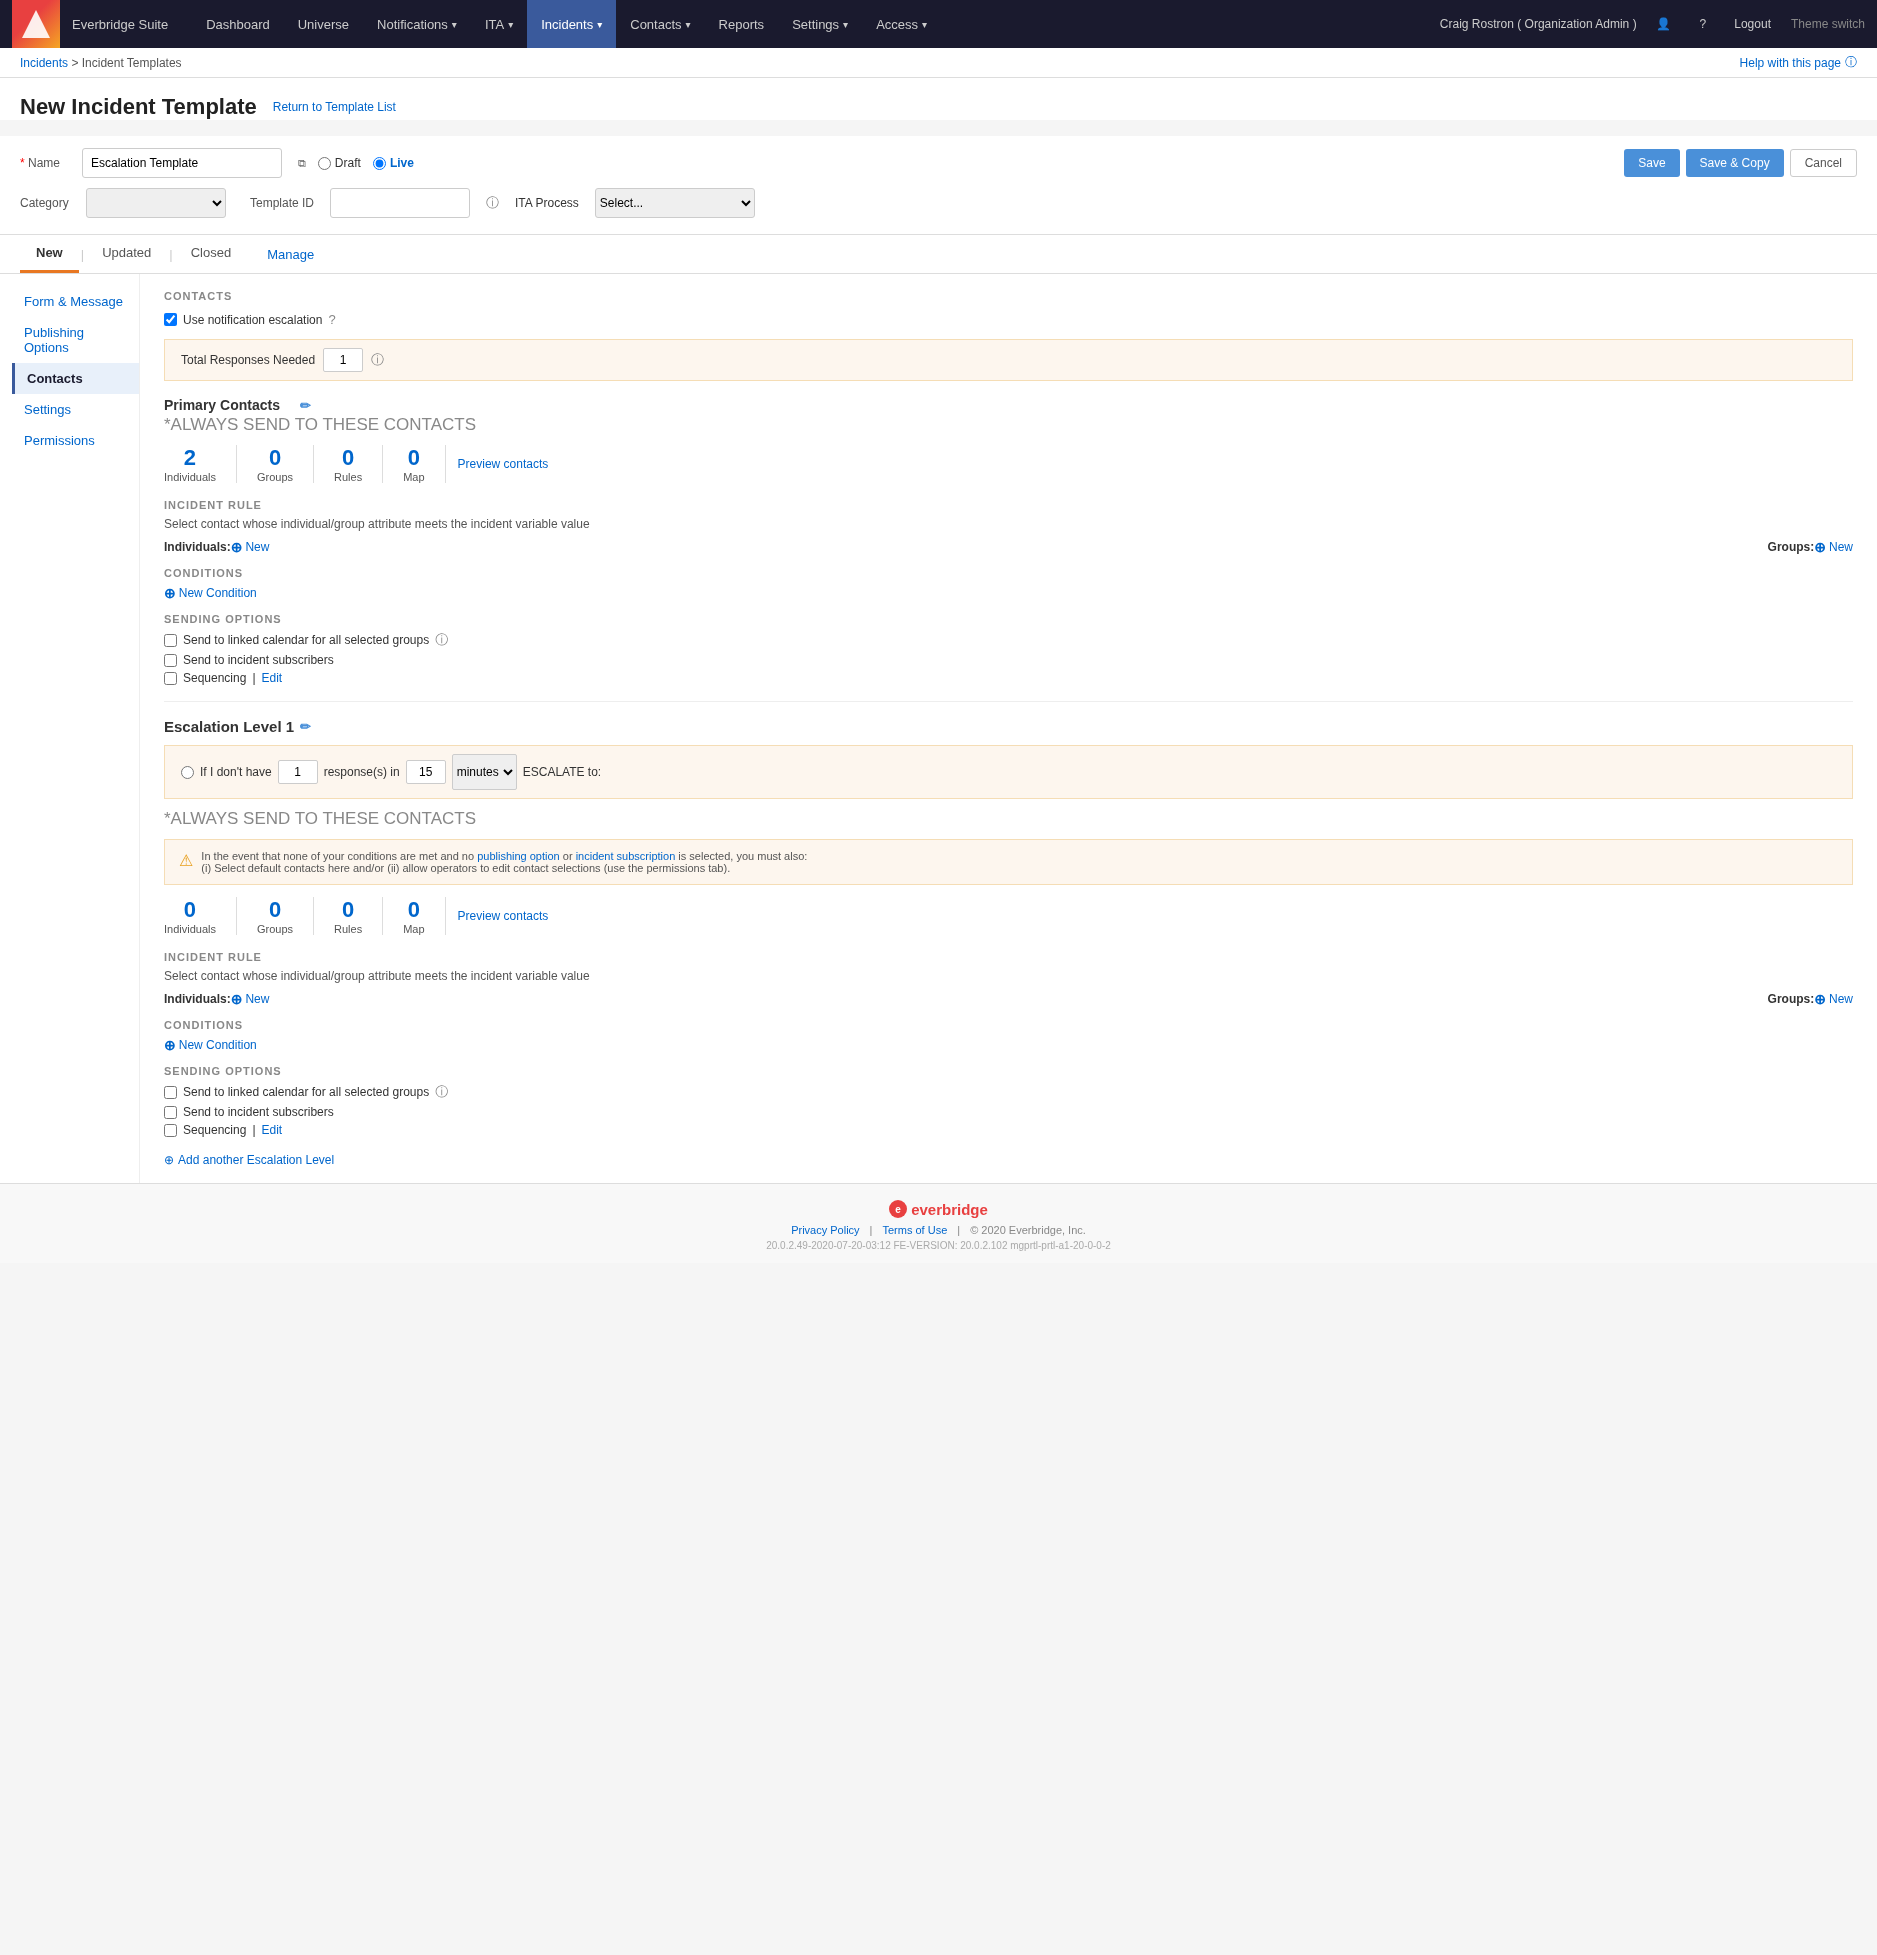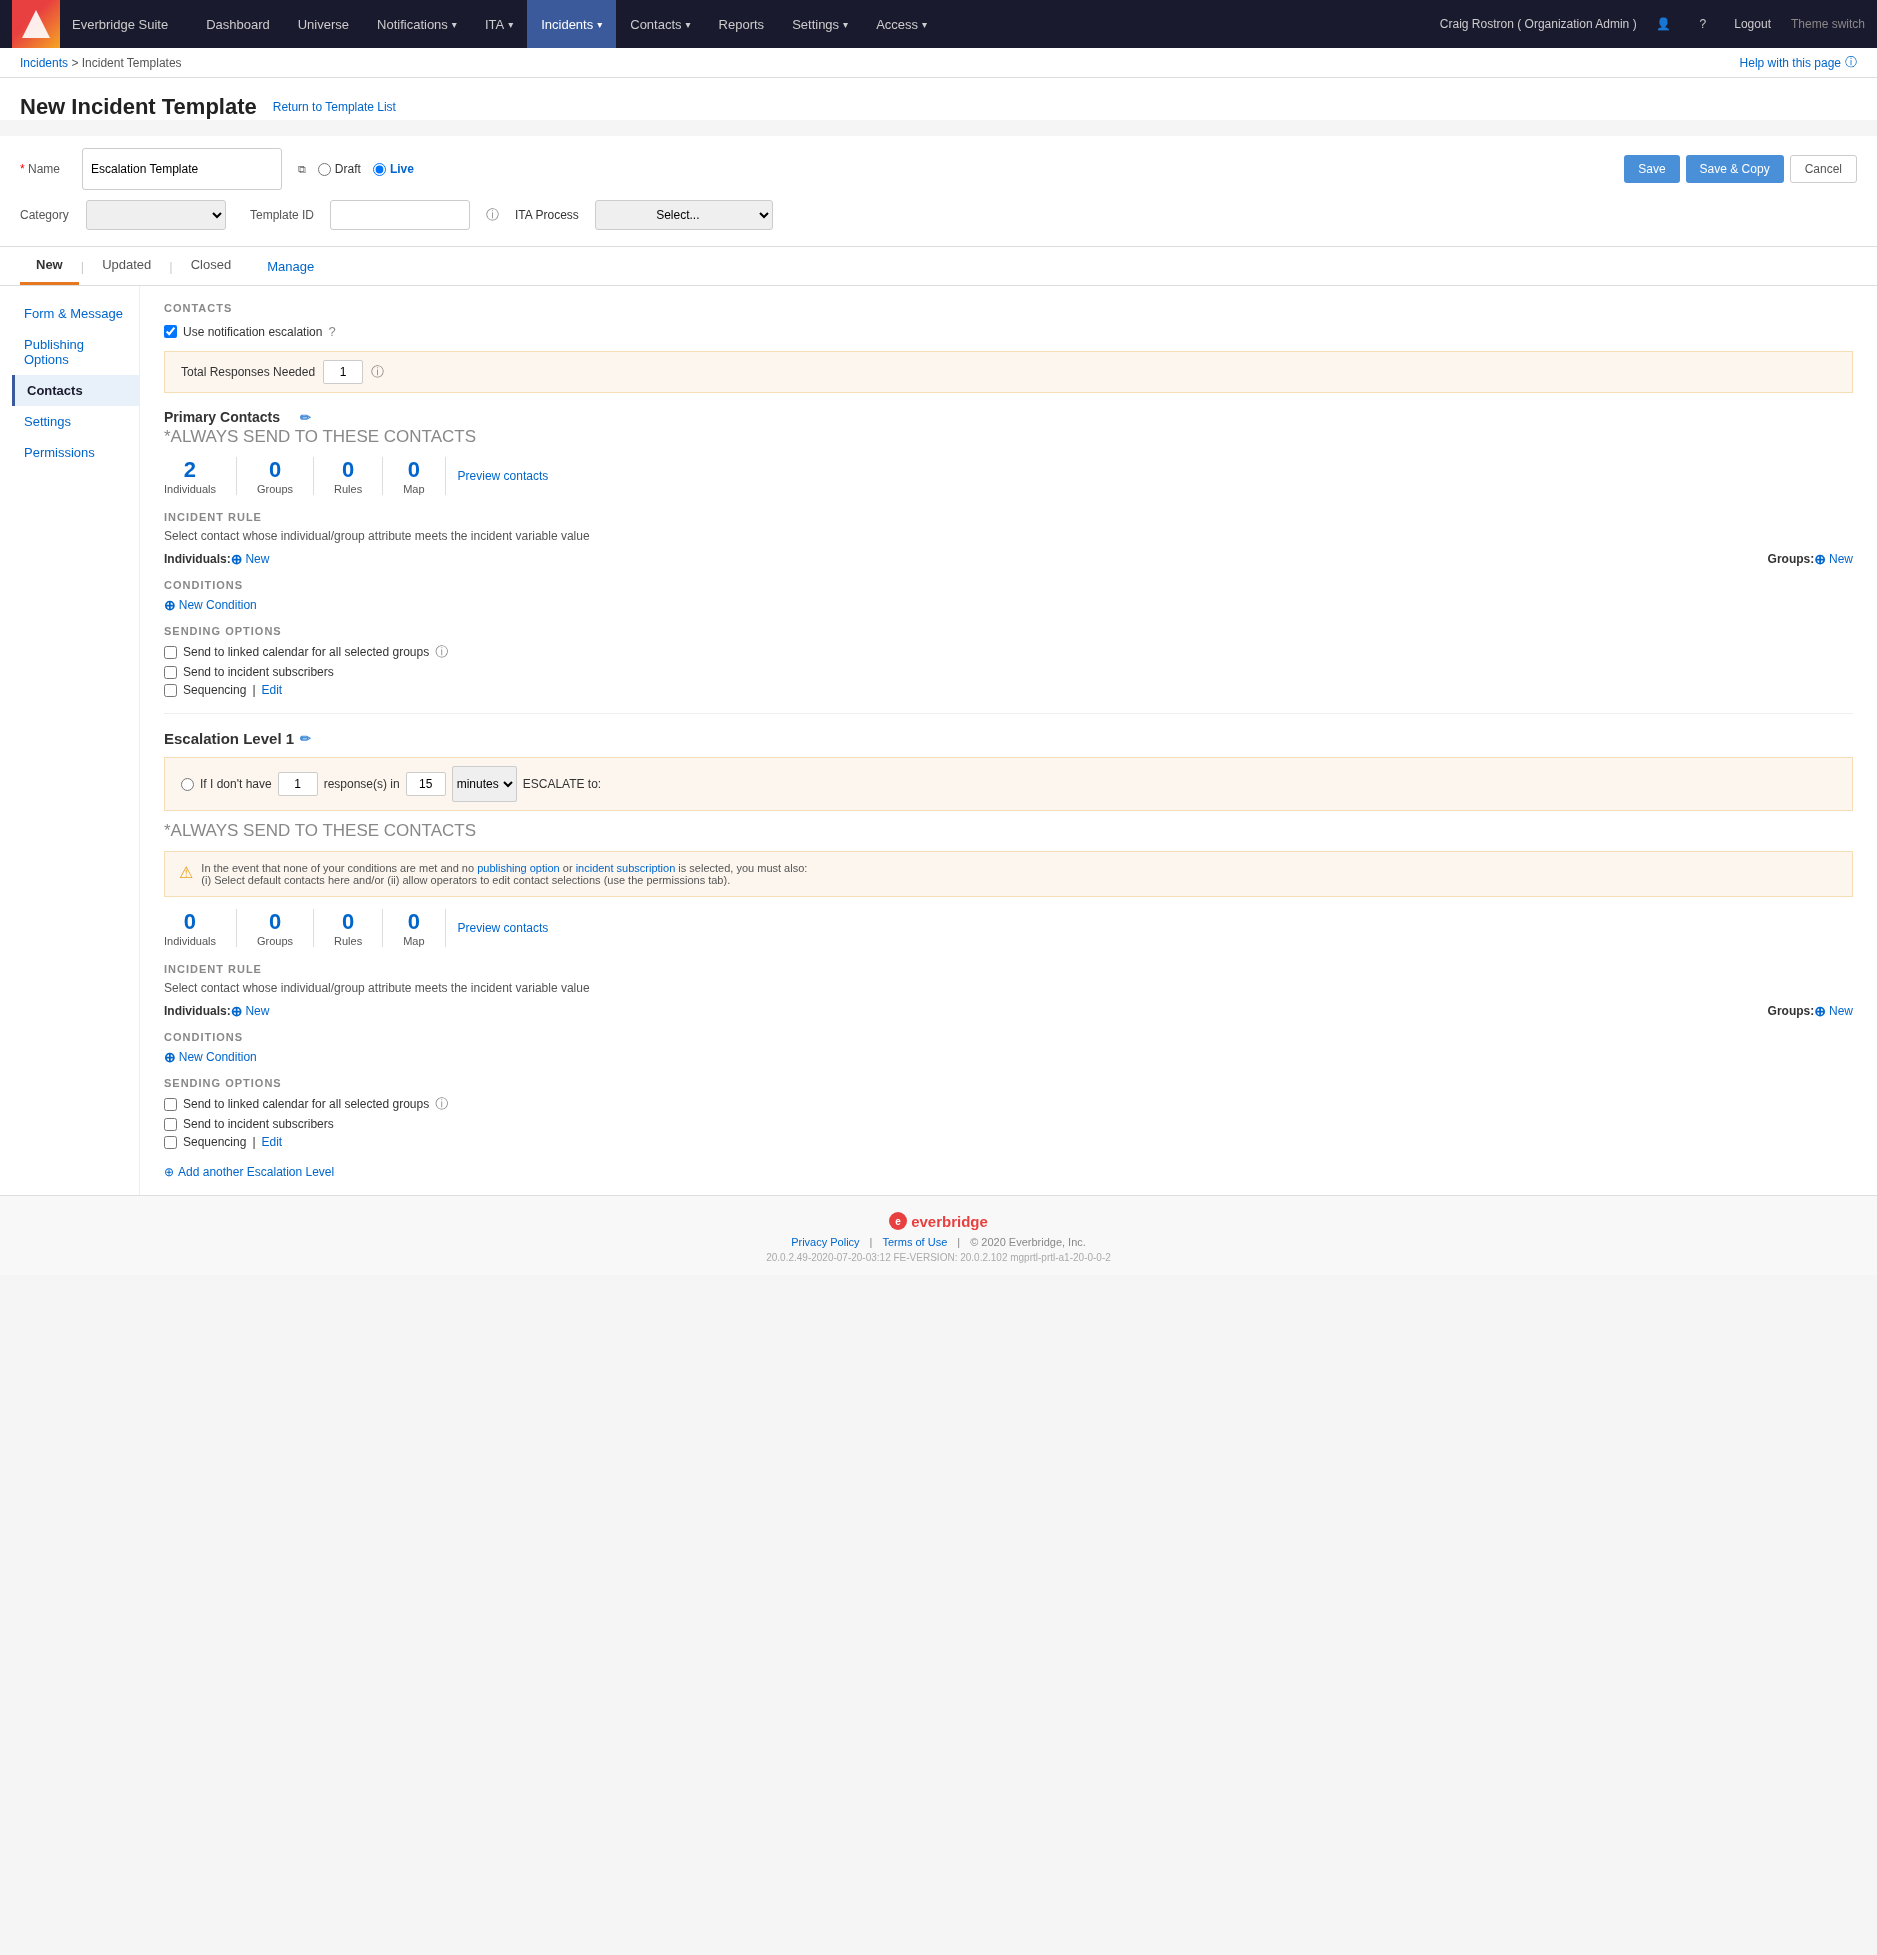--- a/index.html
+++ b/index.html
@@ -88,38 +88,38 @@
       border-bottom: 1px solid #ddd;
     }
     .form-row {
       display: flex; align-items: center; gap: 12px; margin-bottom: 10px;
     }
     .form-label {
       font-size: 12px; color: #555; white-space: nowrap; min-width: 50px;
     }
     .form-input {
       border: 1px solid #ccc; padding: 5px 8px; font-size: 12px;
-      border-radius: 3px; height: 42px;
+      border-radius: 3px; height: 30px;
     }
     .form-input-name { width: 200px; }
     .radio-group { display: flex; align-items: center; gap: 12px; }
     .radio-item { display: flex; align-items: center; gap: 4px; font-size: 12px; cursor: pointer; }
     .btn-save { background: #4a90d9; color: white; border: none; padding: 6px 14px; border-radius: 3px; cursor: pointer; font-size: 12px; }
     .btn-save-copy { background: #4a90d9; color: white; border: none; padding: 6px 14px; border-radius: 3px; cursor: pointer; font-size: 12px; }
     .btn-cancel { background: white; color: #555; border: 1px solid #ccc; padding: 6px 14px; border-radius: 3px; cursor: pointer; font-size: 12px; }
     .form-actions { margin-left: auto; display: flex; gap: 6px; }
     .copy-icon { font-size: 11px; color: #666; cursor: pointer; margin-left: 4px; }
 
     .form-row2 {
       display: flex; align-items: center; gap: 16px;
     }
     .category-select { width: 140px; height: 30px; border: 1px solid #ccc; border-radius: 3px; font-size: 12px; }
     .template-id-input { width: 140px; height: 30px; border: 1px solid #ccc; border-radius: 3px; padding: 0 8px; font-size: 12px; }
     .ita-process-label { font-size: 12px; display: flex; align-items: center; gap: 4px; }
-    .ita-process-select { width: 178px; height: 30px; border: 1px solid #ccc; border-radius: 3px; font-size: 12px; text-align: center; }
+    .ita-process-select { width: 160px; height: 30px; border: 1px solid #ccc; border-radius: 3px; font-size: 12px; }
 
     
     .main-content {
       display: flex;
       background: white;
     }
 
     
     .tabs-bar {
       background: white;

